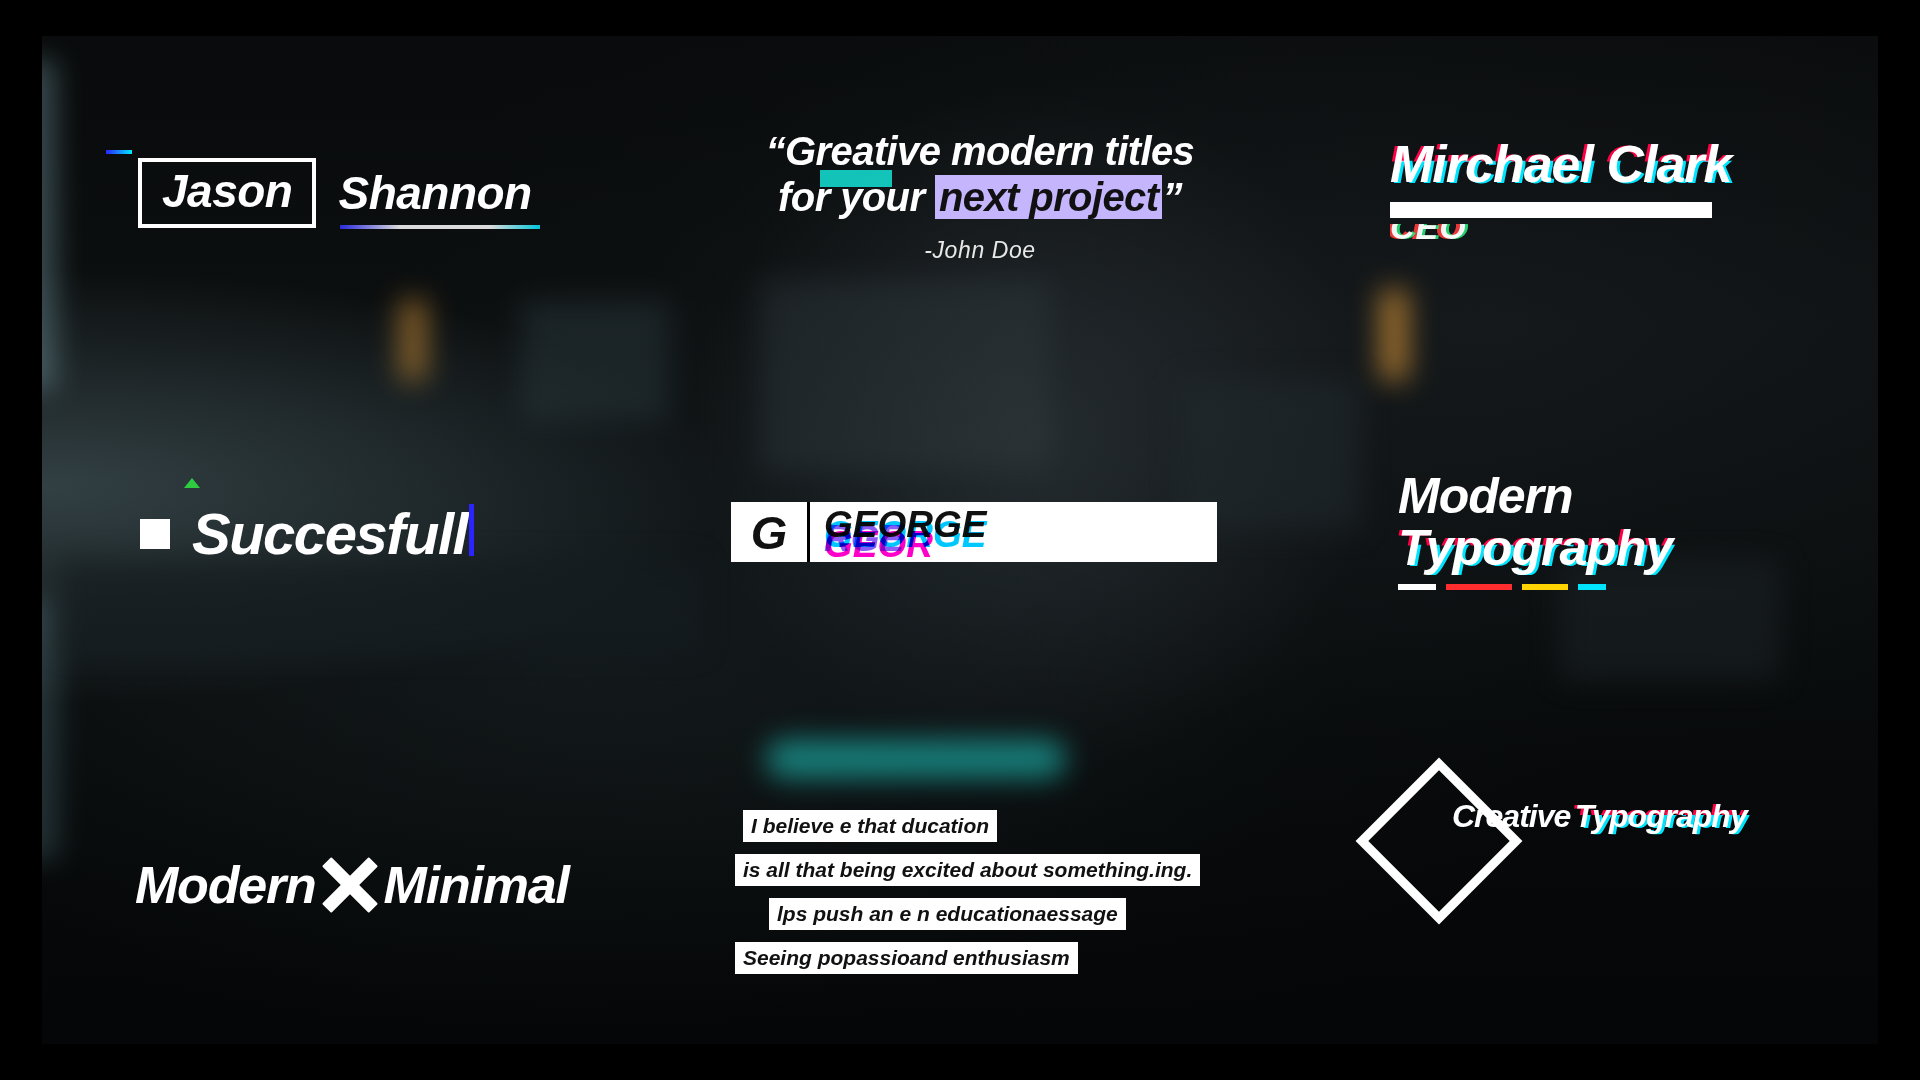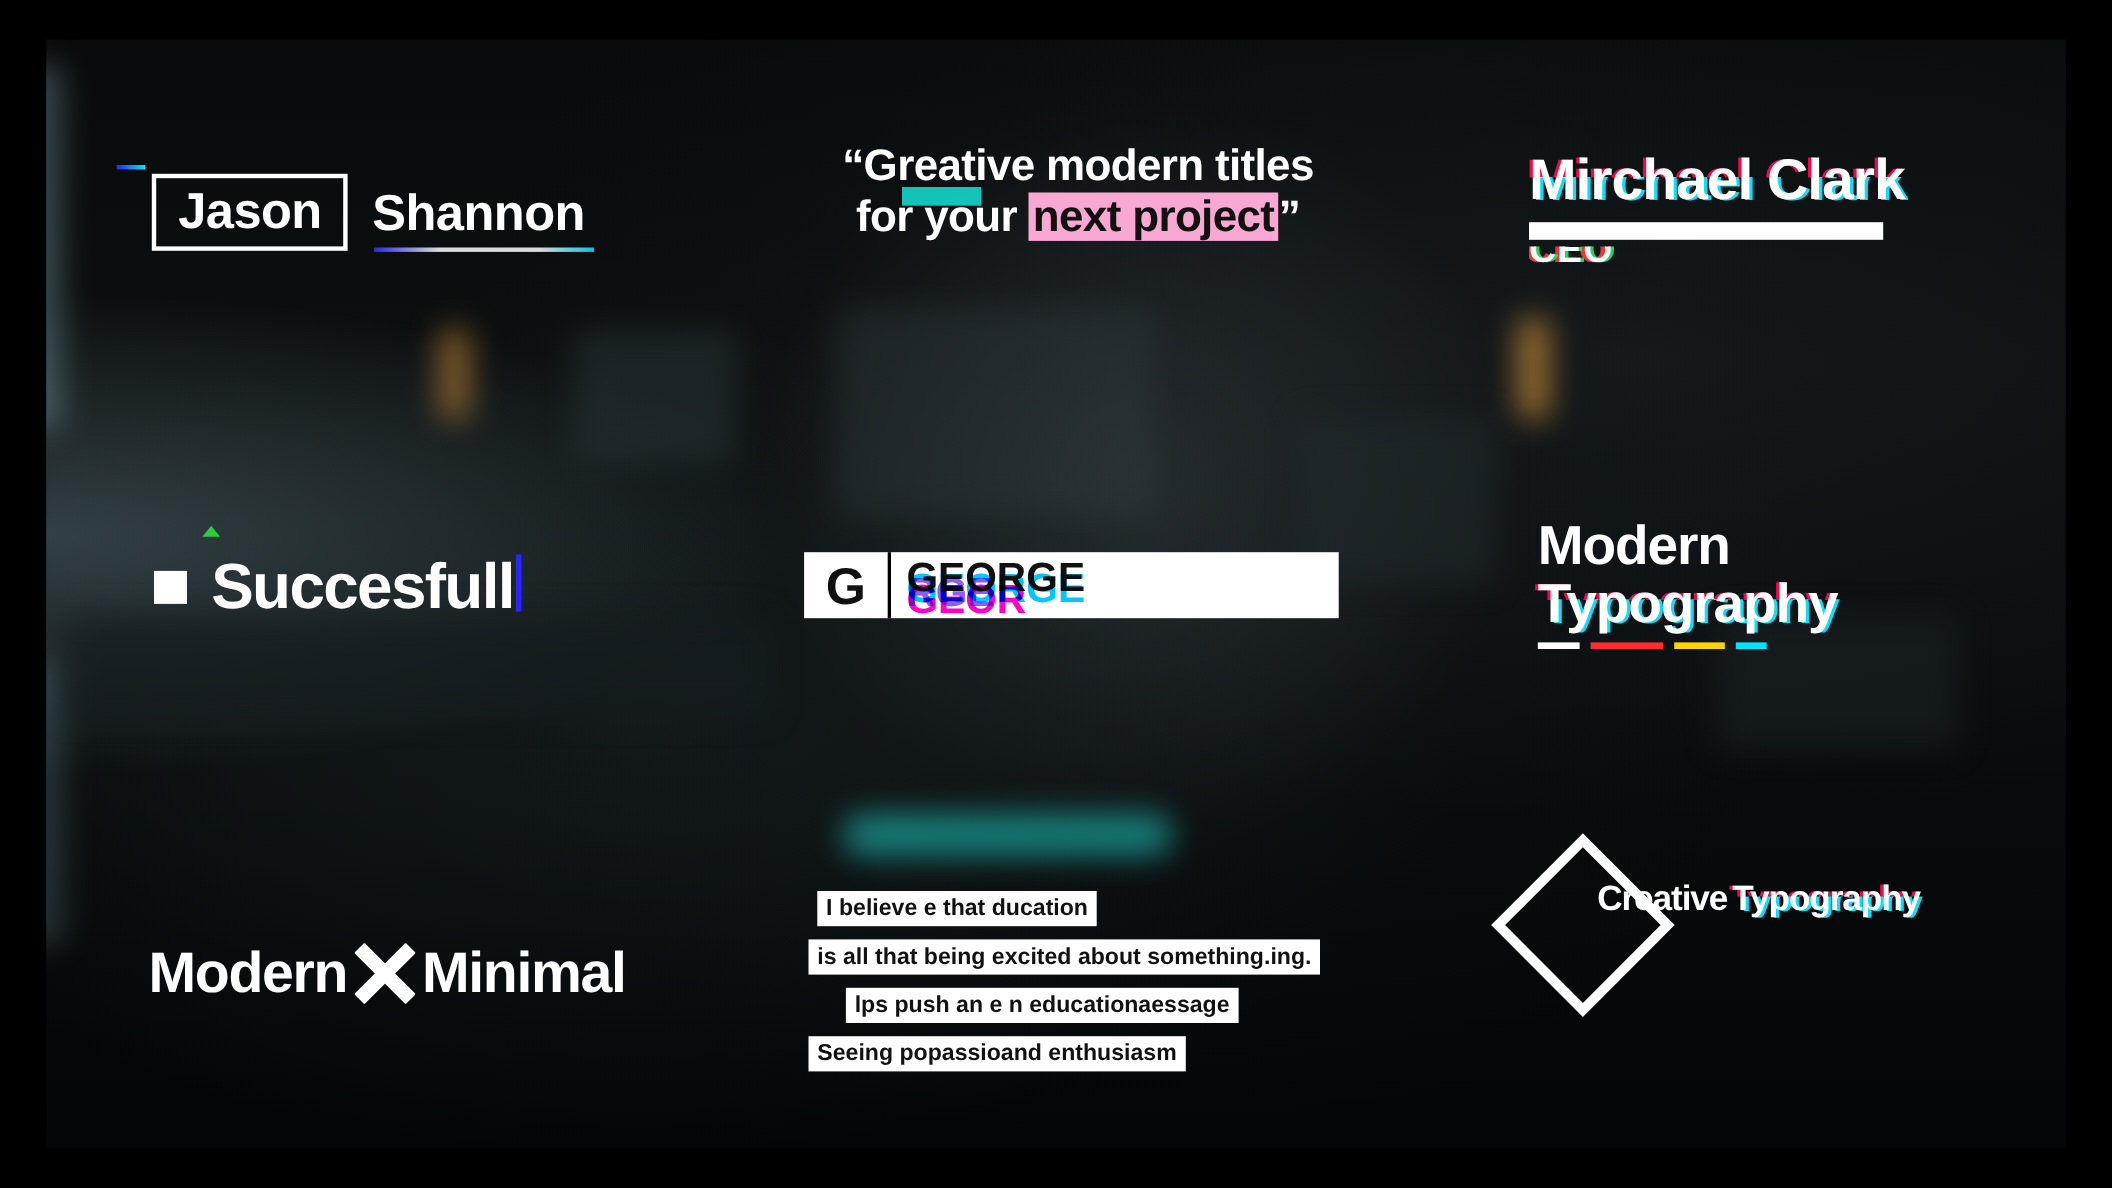--- a/index.html
+++ b/index.html
@@ -11,20 +11,21 @@
     background: #000;
     font-family: "Liberation Sans", sans-serif;
   }
 
   #stage {
     position: relative;
     width: 1920px;
     height: 1080px;
     background: #000;
     overflow: hidden;
+    font-style: italic;
   }
 
   
   .bar {
     position: absolute;
     left: 0;
     width: 1920px;
     background: #000;
     z-index: 60;
   }
@@ -122,21 +123,21 @@
   }
   #t-quote .q-line {
     font-size: 40px;
     font-weight: 700;
     color: #fff;
     line-height: 1.16;
     letter-spacing: -0.6px;
     white-space: nowrap;
   }
   #t-quote .hl {
-    background: #f9a8d4;
+    background: #c4b5fd;
     color: #111;
     padding: 0 4px;
   }
   #t-quote .author {
     margin-top: 16px;
     font-size: 23px;
     font-weight: 400;
     color: #e8e8e8;
     letter-spacing: 0.6px;
   }
@@ -383,20 +384,21 @@
     <span class="boxed">Jason</span>
     <span class="last">Shannon</span>
   </div>
 
   <div class="tile" id="t-quote">
     <div class="seafoam"></div>
     <div class="q-line">“Greative modern titles</div>
     <div class="q-line">
       <span>for your </span><span class="hl">next project</span><span>”</span>
     </div>
+    <div class="author">-John Doe</div>
   </div>
 
   <div class="tile" id="t-person">
     <div class="pname glitch" data-txt="Mirchael Clark">Mirchael Clark</div>
     <div class="rule"></div>
     <div class="role">
       <span class="r1">CEO</span>
       <span class="r2">CEO</span>
       <span class="r3">CEO</span>
     </div>

